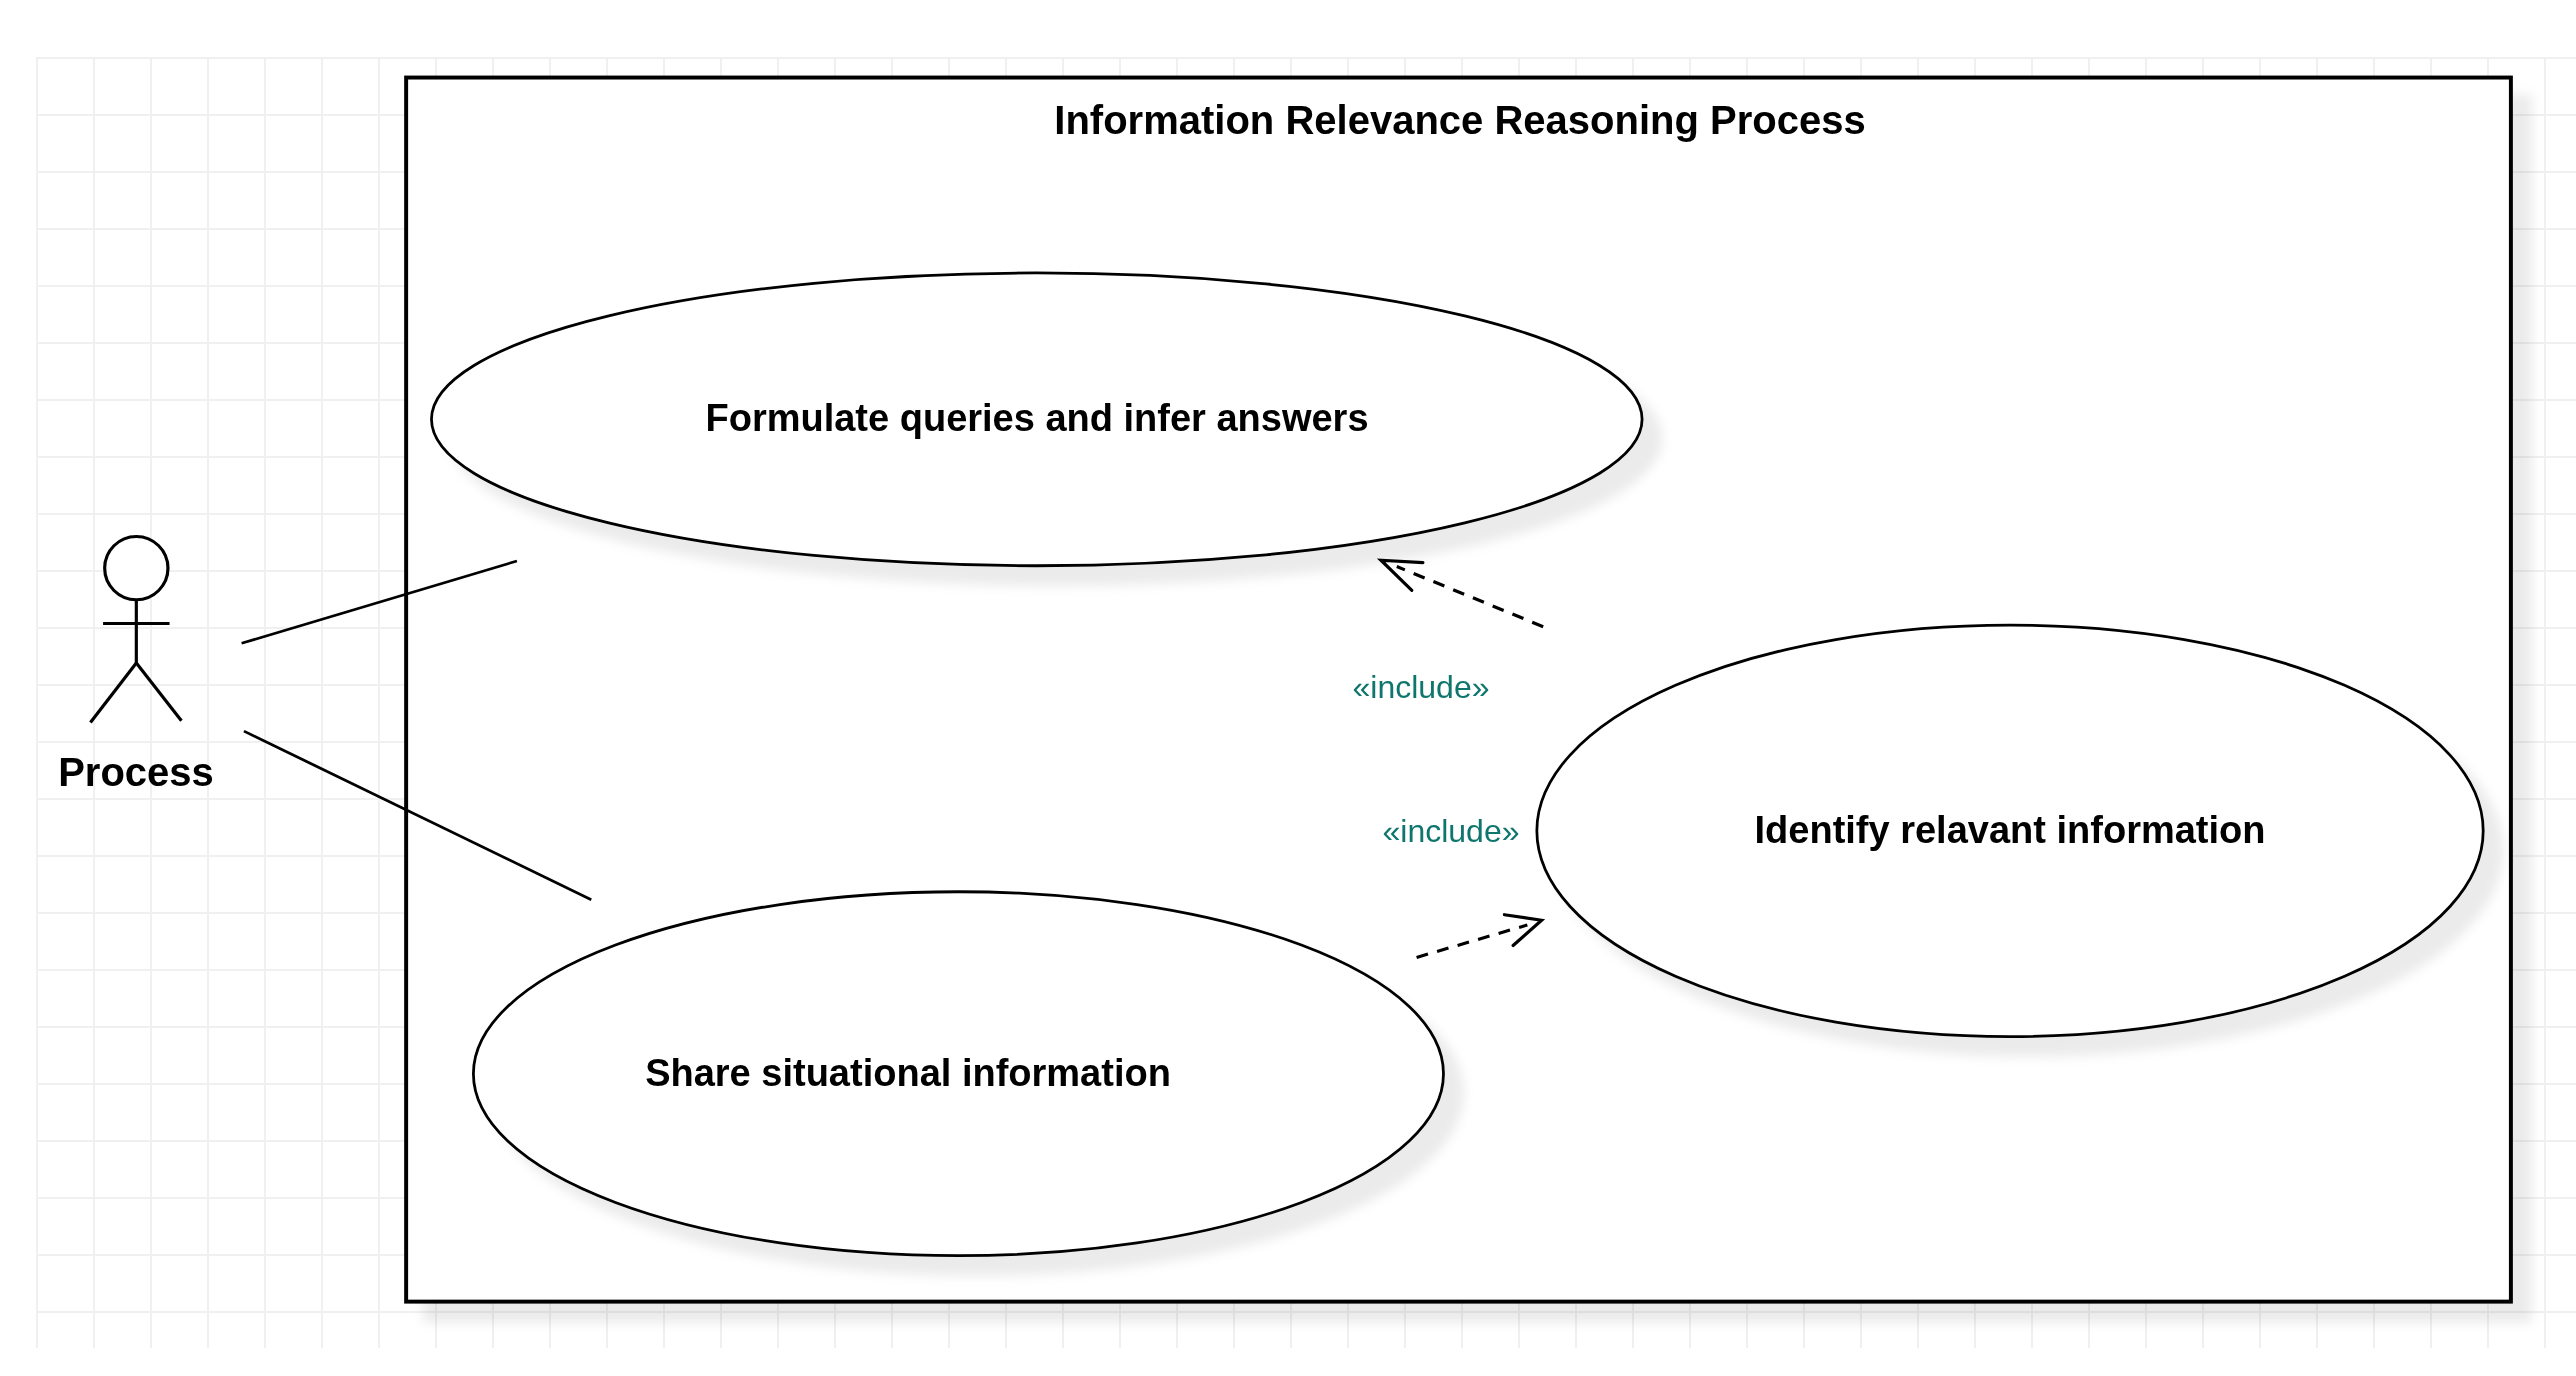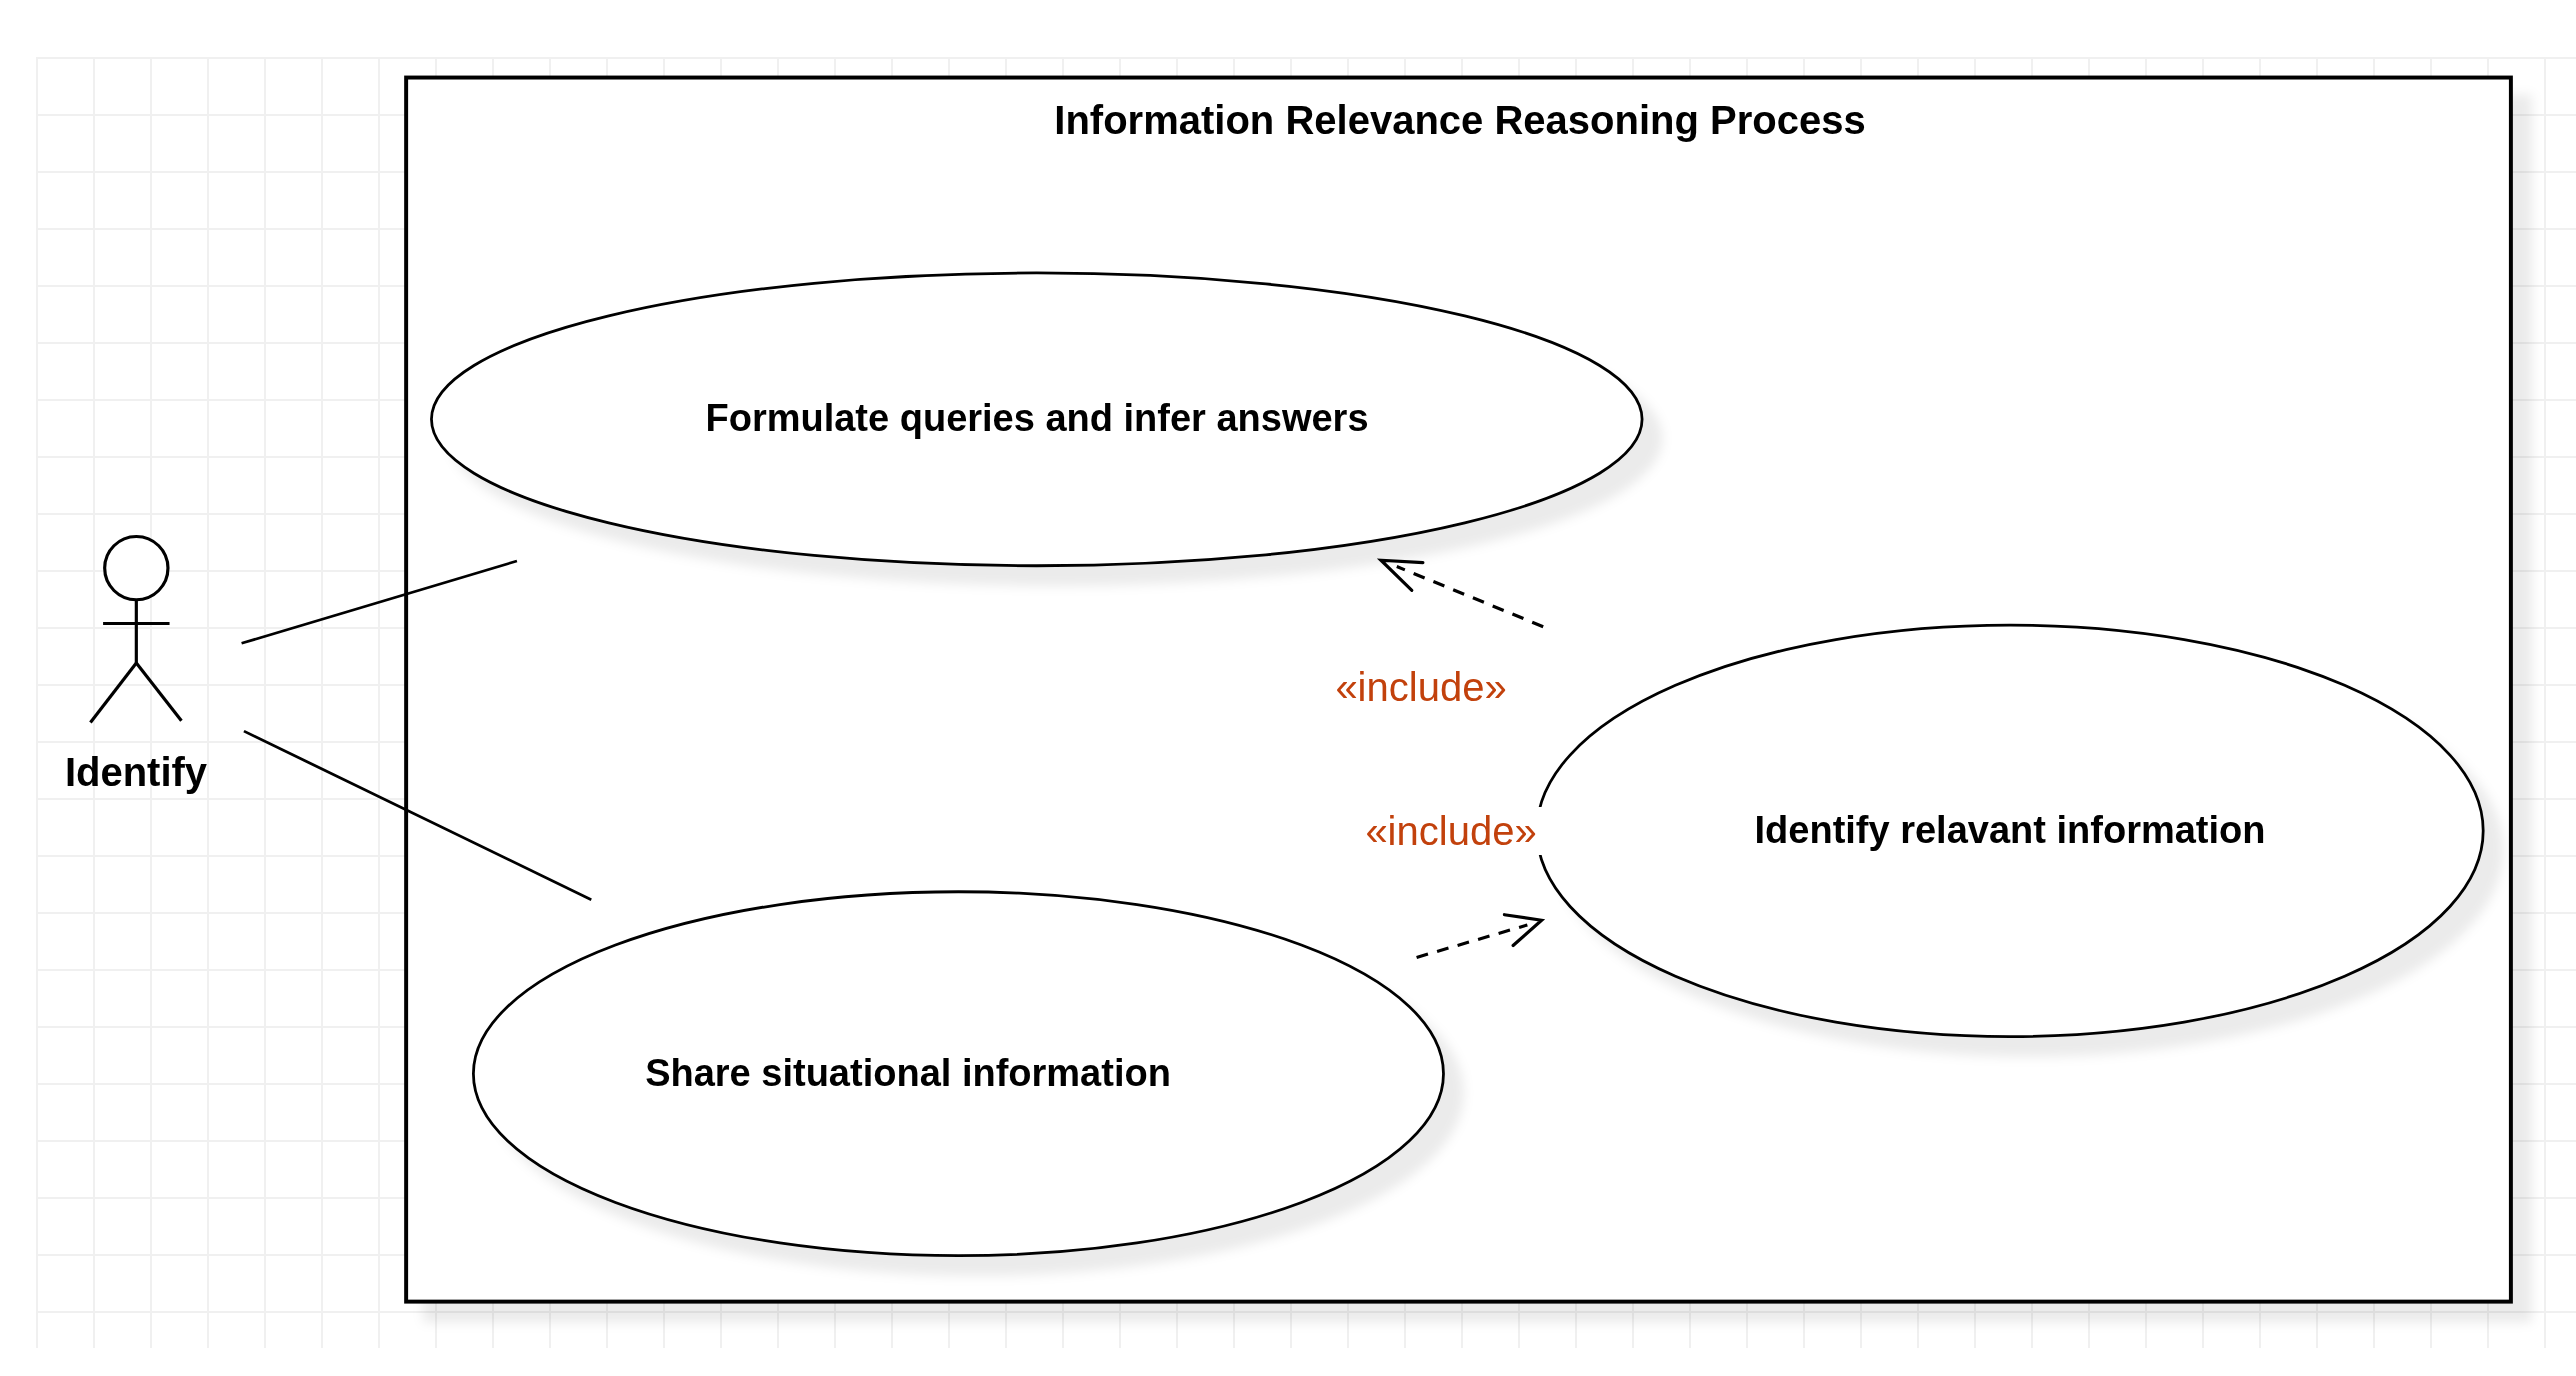--- a/index.html
+++ b/index.html
@@ -77,23 +77,23 @@
   }
   .uc-label {
     font-size: 38px;
     font-weight: 700;
   }
   .actor-name {
     font-size: 40px;
     font-weight: 700;
   }
   .include-label {
-    font-size: 40px;
+    font-size: 32px;
     font-weight: 400;
-    color: #c2410c;
+    color: #0f766e;
     background: var(--fill, #ffffff);
     padding: 0 6.3px;
   }
 </style>
 </head>
 <body>
 
 <div class="canvas">
 
   <div class="grid"></div>
@@ -134,20 +134,20 @@
   </svg>
 
   <div class="label uc-label" style="left:1037px; top:419px">Formulate queries and infer answers</div>
 
   <div class="label title-label" style="left:1460px; top:120px">Information Relevance Reasoning Process</div>
 
   <div class="label uc-label" style="left:908px; top:1074px">Share situational information</div>
 
   <div class="label uc-label" style="left:2010px; top:831px">Identify relavant information</div>
 
-  <div class="label actor-name" style="left:136px; top:772px">Identify</div>
+  <div class="label actor-name" style="left:136px; top:772px">Process</div>
 
   <div class="label include-label" style="left:1421px; top:687px">«include»</div>
 
   <div class="label include-label" style="left:1451px; top:831px">«include»</div>
 
 </div>
 
 
 </body></html>

